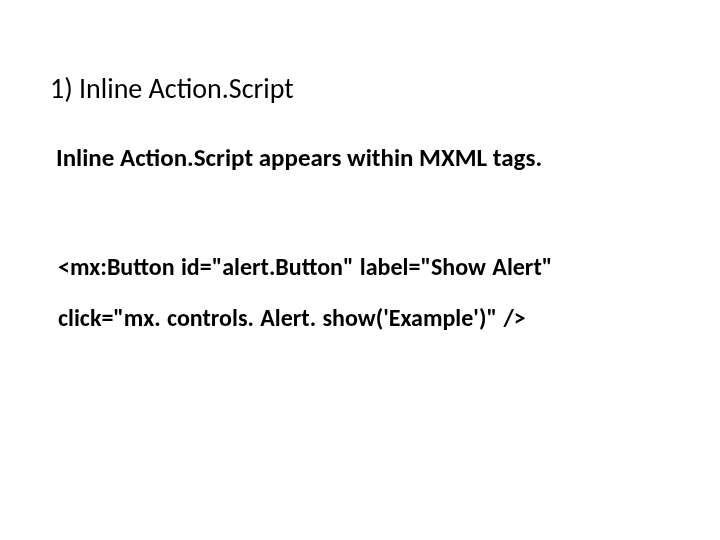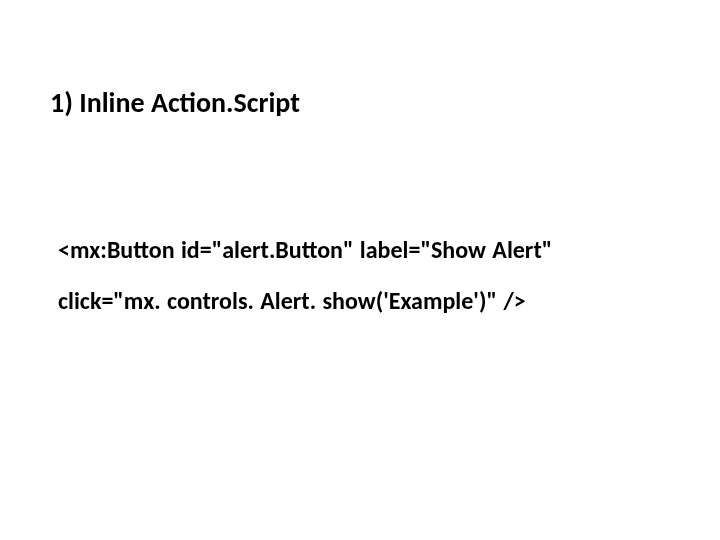--- a/index.html
+++ b/index.html
@@ -12,22 +12,22 @@
     color: #000000;
   }
   .slide {
     box-sizing: border-box;
     width: 720px;
     height: 540px;
     padding: 72px 60px 0 50px;
   }
   .heading {
     font-size: 28px;
-    font-weight: 700;
-    margin: 14px 0 36px 0;
+    font-weight: 400;
+    margin: 0 0 36px 0;
     line-height: 1.2;
   }
   .body-line {
     font-size: 25px;
     font-weight: 600;
     margin: 0 0 0 6px;
     line-height: 1.25;
   }
   .gap {
     height: 78px;
@@ -38,16 +38,17 @@
     margin: 0 0 20px 8px;
     line-height: 1.3;
     word-spacing: 1px;
   }
 </style>
 </head>
 <body>
 
 <div class="slide">
   <h1 class="heading">1) Inline Action.Script</h1>
+  <p class="body-line">Inline Action.Script appears within MXML tags.</p>
   <div class="gap"></div>
   <p class="code-line">&lt;mx:Button id="alert.Button" label="Show Alert"</p>
   <p class="code-line">click="mx. controls. Alert. show('Example')" /&gt;</p>
 </div>
 
 </body></html>

